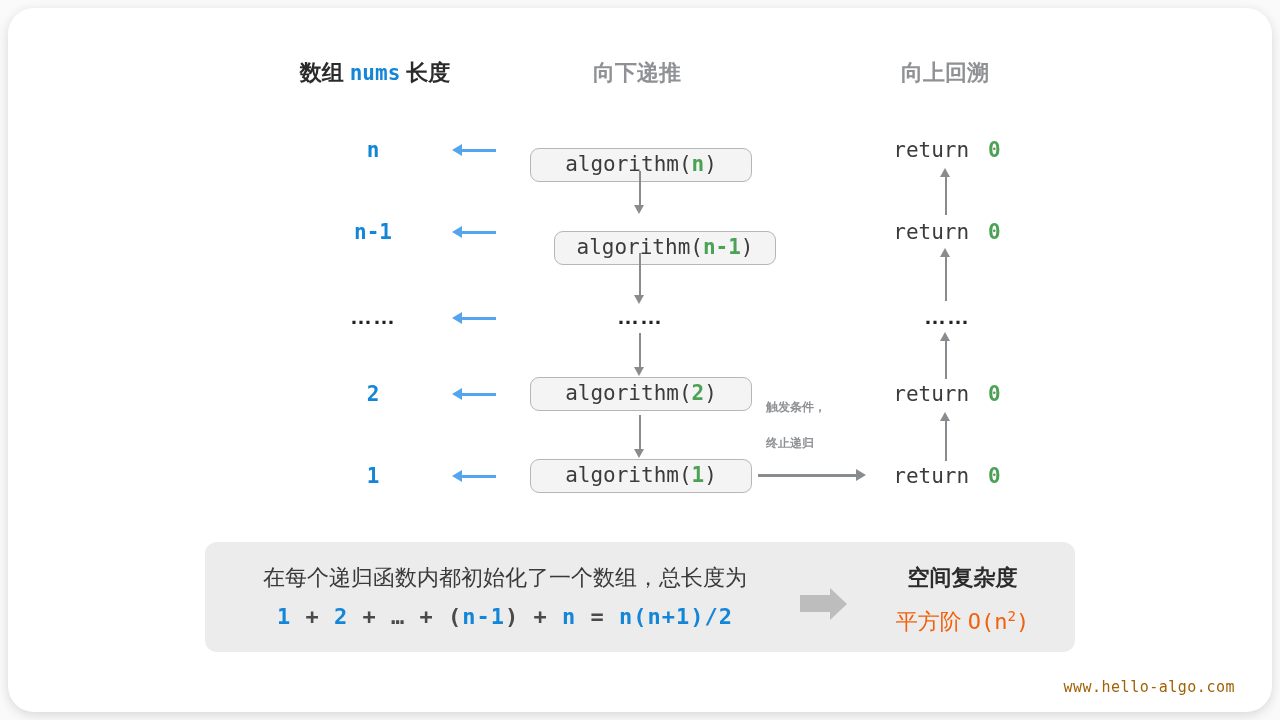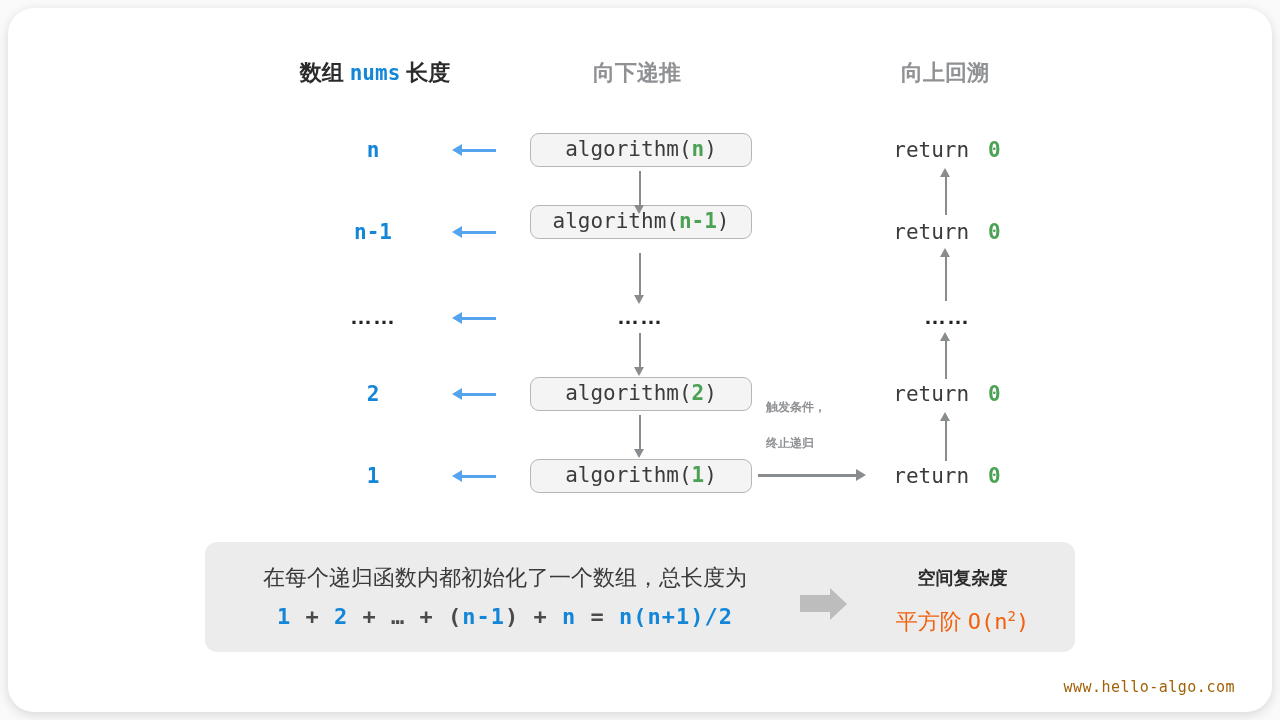--- a/index.html
+++ b/index.html
@@ -57,47 +57,47 @@
                 line-height:28px; text-align:center; font-size:22px; color:#3a3a3a; }
   .formula { position:absolute; left:225px; top:602px; width:560px; height:30px;
              line-height:30px; text-align:center; font-size:22px; font-weight:700;
              white-space:pre; letter-spacing:1px;
              font-family:"DejaVu Sans Mono","Liberation Mono",monospace; }
   .f-blue { color:#1486d8; } .f-dark { color:#4a4a4a; }
   .block-arrow { position:absolute; left:800px; top:595px; width:30px; height:17px; background:#bdbdbd; }
   .block-arrow::after { content:""; position:absolute; left:30px; top:-7.5px;
       border:16px solid transparent; border-left:17px solid #bdbdbd; border-right:none; }
   .cx-title { position:absolute; left:860px; top:564px; width:205px; height:28px; line-height:28px;
-              text-align:center; font-size:18px; font-weight:700; color:#2b2b2b; }
+              text-align:center; font-size:22px; font-weight:700; color:#2b2b2b; }
   .cx-value { position:absolute; left:860px; top:601px; width:205px; height:30px; line-height:30px;
               text-align:center; font-size:22px; font-weight:400; color:#f2610d; }
   .cx-value .code { font-family:"DejaVu Sans Mono","Liberation Mono",monospace; }
   .cx-value sup { font-size:14px; }
 
   .watermark { position:absolute; left:1030px; top:678px; width:205px; text-align:right;
                font-size:15px; color:#a16207; letter-spacing:0.5px; }
 </style>
 </head>
 <body>
 
 <div id="stage">
   <div class="card"></div>
 
   <div class="col-header dark" style="left:255px; width:240px;"><span>数组</span><span class="hdr-code">nums</span><span>长度</span></div>
   <div class="col-header" style="left:537px; width:200px;">向下递推</div>
   <div class="col-header" style="left:845px; width:200px;">向上回溯</div>
 
   <div class="row-label mono" style="top:136px;">n</div>
   <div class="arrow-left" style="top:149px;"></div>
-  <div class="call-box" style="top:133px;"><span class="code-dark">algorithm(</span><span class="code-green">n</span><span class="code-dark">)</span></div>
+  <div class="call-box" style="top:148px;"><span class="code-dark">algorithm(</span><span class="code-green">n</span><span class="code-dark">)</span></div>
   <div class="ret mono" style="top:136px;"><span class="kw">return</span><span class="code-green">0</span></div>
 
   <div class="row-label mono" style="top:218px;">n-1</div>
   <div class="arrow-left" style="top:231px;"></div>
-  <div class="call-box" style="top:205px;"><span class="code-dark">algorithm(</span><span class="code-green">n-1</span><span class="code-dark">)</span></div>
+  <div class="call-box" style="top:231px;margin-left:24px;"><span class="code-dark">algorithm(</span><span class="code-green">n-1</span><span class="code-dark">)</span></div>
   <div class="ret mono" style="top:218px;"><span class="kw">return</span><span class="code-green">0</span></div>
 
   <div class="dots" style="left:303px; width:140px; top:302px;">……</div>
   <div class="arrow-left" style="top:317px;"></div>
   <div class="dots" style="left:570px; width:140px; top:302px;">……</div>
   <div class="dots" style="left:877px; width:140px; top:302px;">……</div>
 
   <div class="row-label mono" style="top:380px;">2</div>
   <div class="arrow-left" style="top:393px;"></div>
   <div class="call-box" style="top:377px;"><span class="code-dark">algorithm(</span><span class="code-green">2</span><span class="code-dark">)</span></div>

